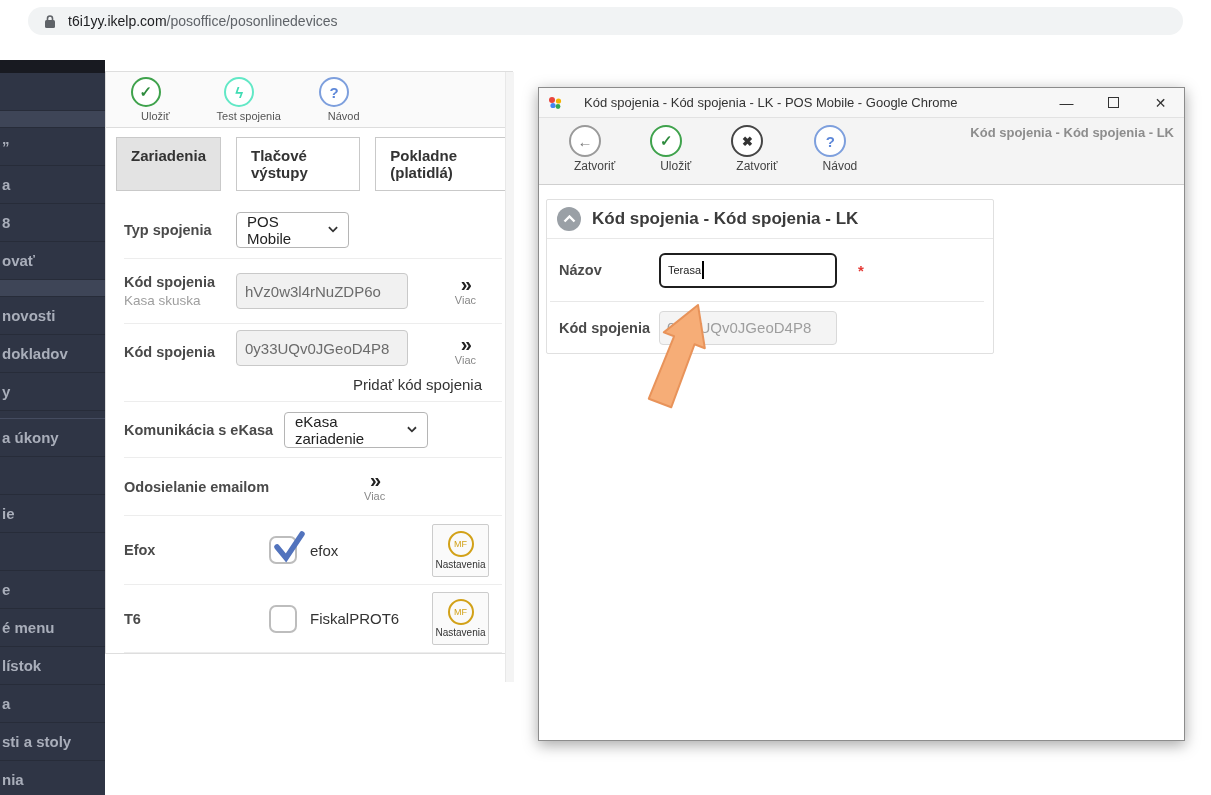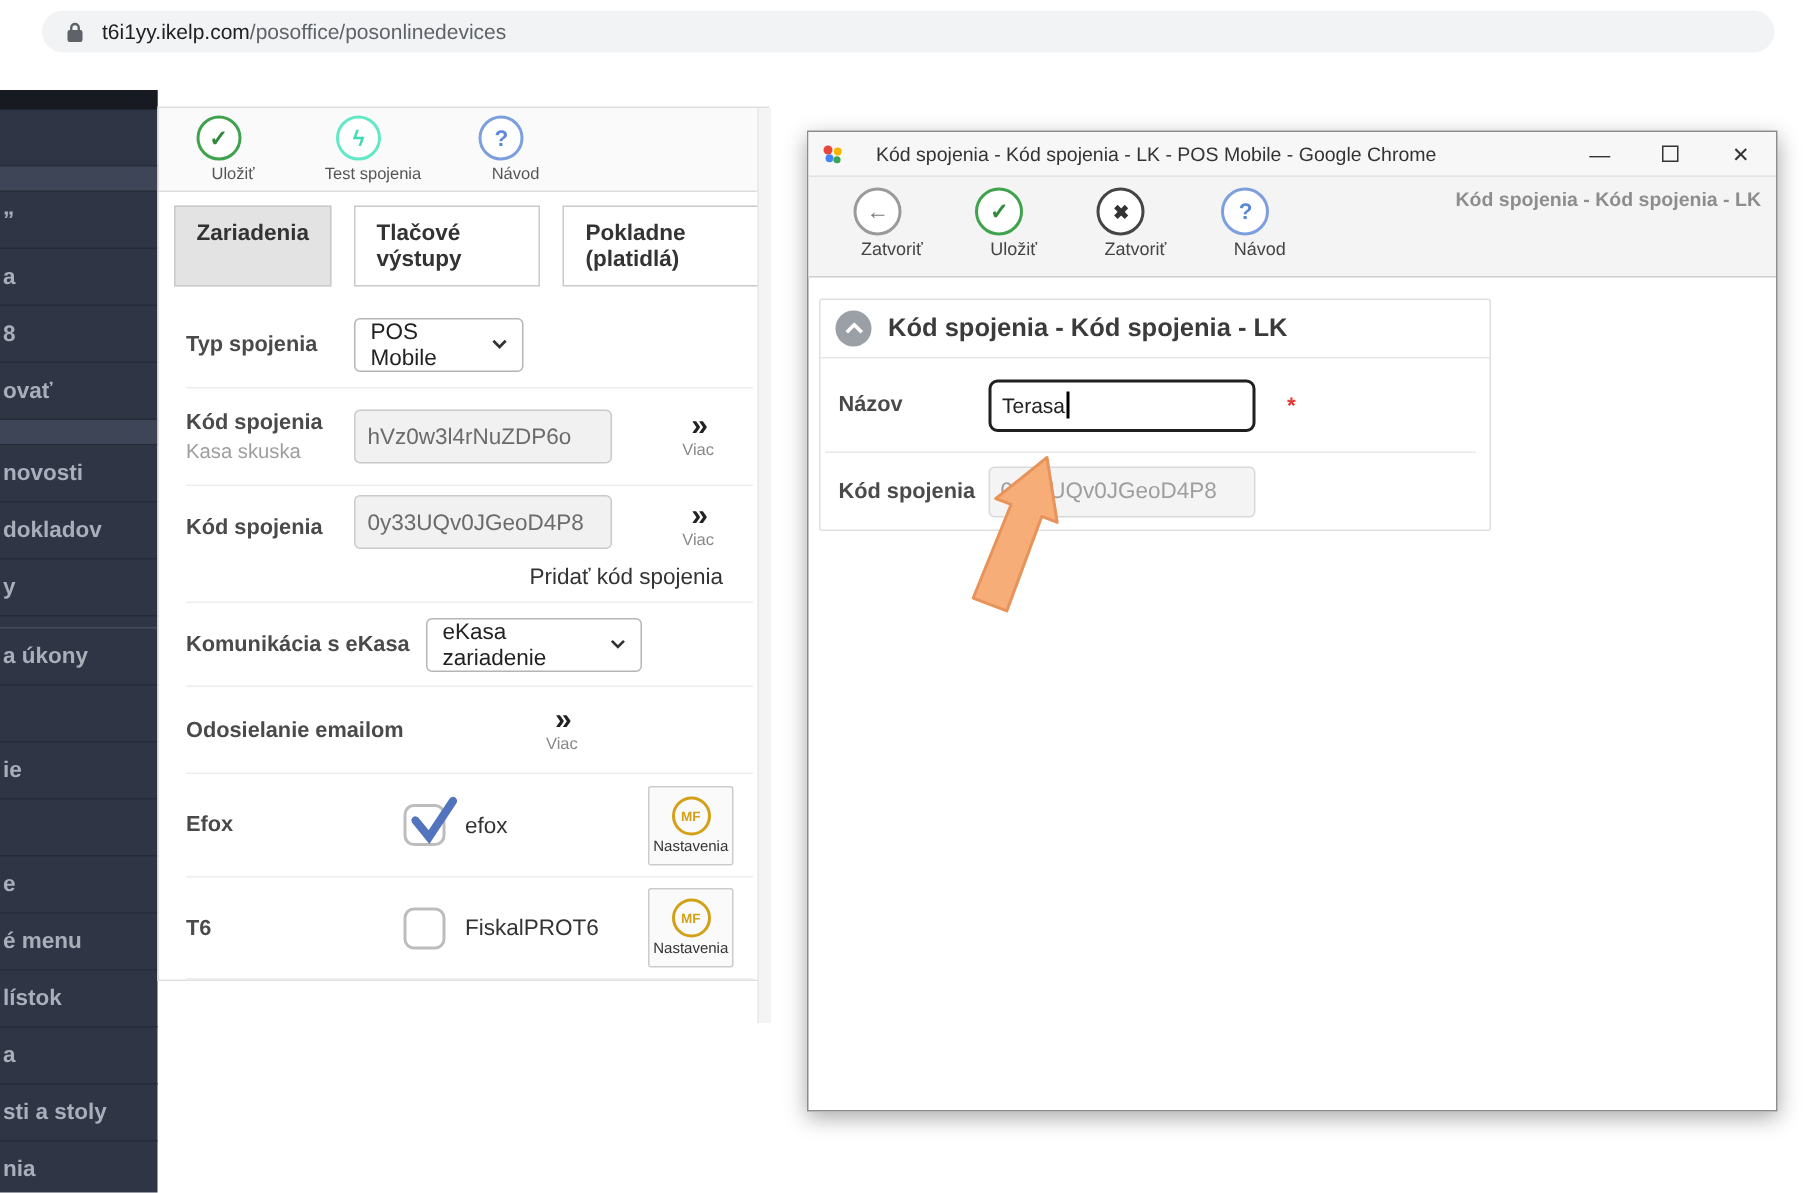--- a/index.html
+++ b/index.html
@@ -58,21 +58,21 @@
   .viac .vl { font-size:11px; color:#888; margin-top:2px; }
   .addlink { position:absolute; right:20px; bottom:8px; font-size:15px; color:#333; cursor:pointer;text-align:right; }
   .checkbox { width:28px; height:28px; border:2px solid #bdbdbd; border-radius:7px;
     background:#fff; position:relative; cursor:pointer; flex-shrink:0; }
   .checkbox svg { position:absolute; top:-8px; left:1px; overflow:visible; }
   .cbtext { margin-left:13px; font-size:15px; color:#333; }
   .setbtn { position:absolute; left:308px; width:57px; height:53px; border:1px solid #cccccc;
     background:#fafafa; border-radius:2px; display:flex; flex-direction:column;
     align-items:center; justify-content:center; cursor:pointer; }
   .mfcirc { width:26px; height:26px; border-radius:50%; border:2px solid #d2a118;
-    color:#d2a118; font-size:9px; font-weight:bold; display:flex; align-items:center;
+    color:#d2a118; font-size:9px; font-weight:normal; display:flex; align-items:center;
     justify-content:center; }
   .setbtn .lbl { font-size:10px; color:#333; margin-top:2px; }
 
   .scrollstrip { position:absolute; left:505px; top:72px; width:9px; height:610px;
     background:#f4f4f4; border-left:1px solid #e8e8e8; }
 
   
   .popup { position:absolute; left:538px; top:87px; width:647px; height:654px;
     background:#fff; border:1px solid #8c8c8c; box-shadow:0 4px 14px rgba(0,0,0,.35); z-index:20; }
   .p-titlebar { height:30px; background:#f7f7f7; border-bottom:1px solid #e2e2e2;
@@ -98,21 +98,21 @@
   .card-head { height:39px; border-bottom:1px solid #e8e8e8; display:flex;
     align-items:center; padding-left:10px; }
   .collapse { width:24px; height:24px; border-radius:50%; background:#9aa0a6;
     display:flex; align-items:center; justify-content:center; cursor:pointer; flex-shrink:0; }
   .card-title { margin-left:11px; font-size:17px; font-weight:bold; color:#3b3b3b; }
   .crow { position:relative; display:flex; align-items:center; padding-left:12px; }
   .crow1 { height:63px; border-bottom:1px solid #e8e8e8; width:434px; margin-left:3px; padding-left:9px; }
   .crow2 { height:51px; }
   .clabel { width:100px; font-size:14.5px; font-weight:bold; color:#4a4a4a; flex-shrink:0; }
   .focusinput { width:178px; height:35px; border:2px solid #1f1f1f; border-radius:6px;
-    display:flex; align-items:center; padding-left:7px; font-size:14px; color:#222; background:#fff; }
+    display:flex; align-items:center; padding-left:7px; font-size:11px; color:#222; background:#fff; }
   .caret { display:inline-block; width:2px; height:18px; background:#000; margin-left:1px; }
   .req { position:absolute; left:308px; color:#e53935; font-size:15px; font-weight:bold; }
   .roinput { width:178px; height:34px; background:#f4f4f4; border:1px solid #d9d9d9;
     border-radius:4px; display:flex; align-items:center; padding-left:7px; font-size:15px; color:#9e9e9e; }
 
   .arrow-overlay { position:absolute; left:640px; top:299px; width:80px; height:112px; z-index:30; }
 </style>
 </head>
 <body>
 

